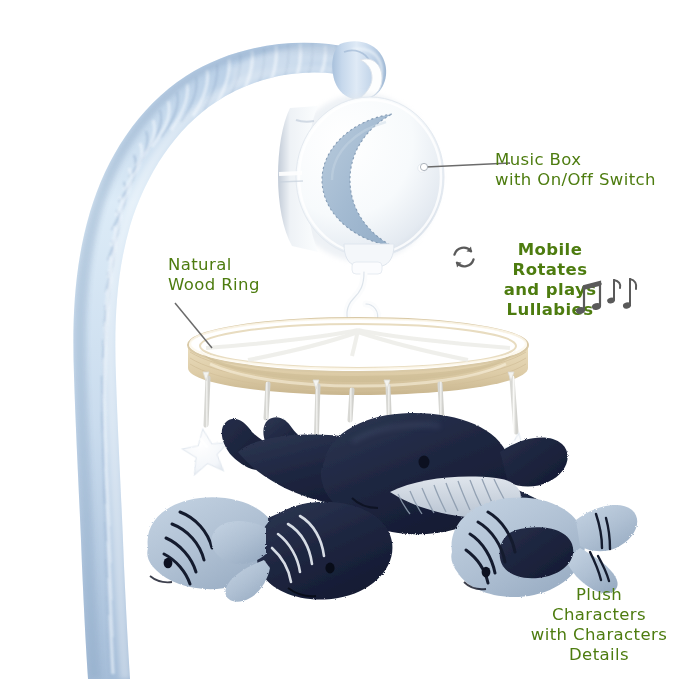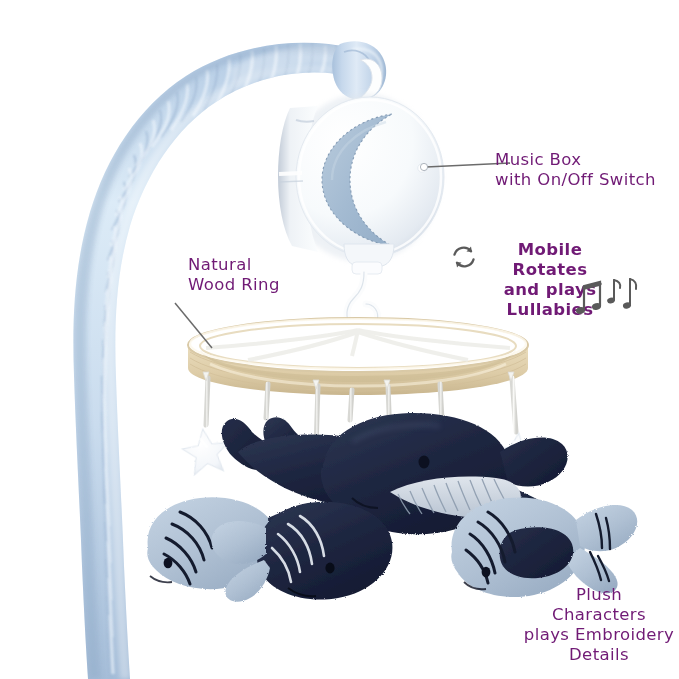--- a/index.html
+++ b/index.html
@@ -14,36 +14,35 @@
     height:679px;
     background:#ffffff;
     overflow:hidden;
   }
   .layer{position:absolute;top:0;left:0;width:679px;height:679px;}
   svg.layer{display:block;}
 
   
   .anno{
     position:absolute;
-    color:#701a75;
+    color:#4d7c0f;
     font-family:"DejaVu Sans", sans-serif;
     font-size:16.5px;
     line-height:20px;
     letter-spacing:.4px;
     white-space:pre-line;
     pointer-events:none;
   }
   #anno-music{
     left:495px; top:150px;
     text-align:left;
   }
   #anno-wood{
     left:168px; top:255px;
     text-align:left;
-    margin-left:20px;
   }
   #anno-rotate{
     left:490px; top:240px;
     text-align:center;
     width:120px;
     font-weight:bold;
   }
   #anno-plush{
     left:520px; top:585px;
     width:158px;
@@ -575,16 +574,16 @@
     <path d="M42,4 C47,5 49,8 48,12" fill="none" stroke="#5a5a5a" stroke-width="2" stroke-linecap="round"></path>
     <ellipse cx="39" cy="24.5" rx="3.9" ry="2.9" fill="#5a5a5a" transform="rotate(-16 39 24.5)"></ellipse>
 
     <path d="M58,29 L58,3" fill="none" stroke="#5a5a5a" stroke-width="2" stroke-linecap="round"></path>
     <path d="M58,3 C63,4 65,8 64,13" fill="none" stroke="#5a5a5a" stroke-width="2" stroke-linecap="round"></path>
     <ellipse cx="55" cy="29.5" rx="4.1" ry="3.1" fill="#5a5a5a" transform="rotate(-16 55 29.5)"></ellipse>
   </svg>
 
   <div class="anno" id="anno-plush">Plush
 Characters
-plays Embroidery
+with Characters
 Details</div>
 
 </div>
 
 </body></html>

